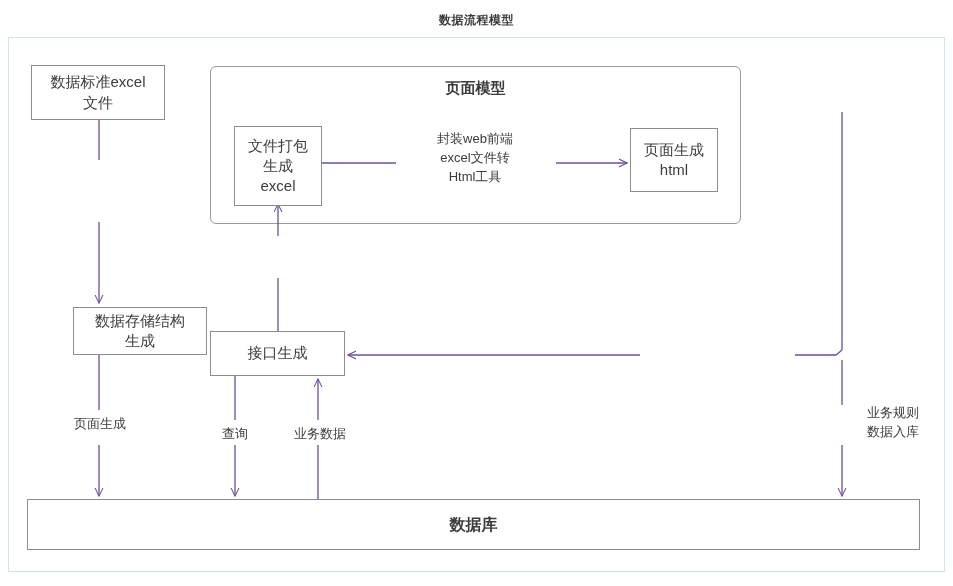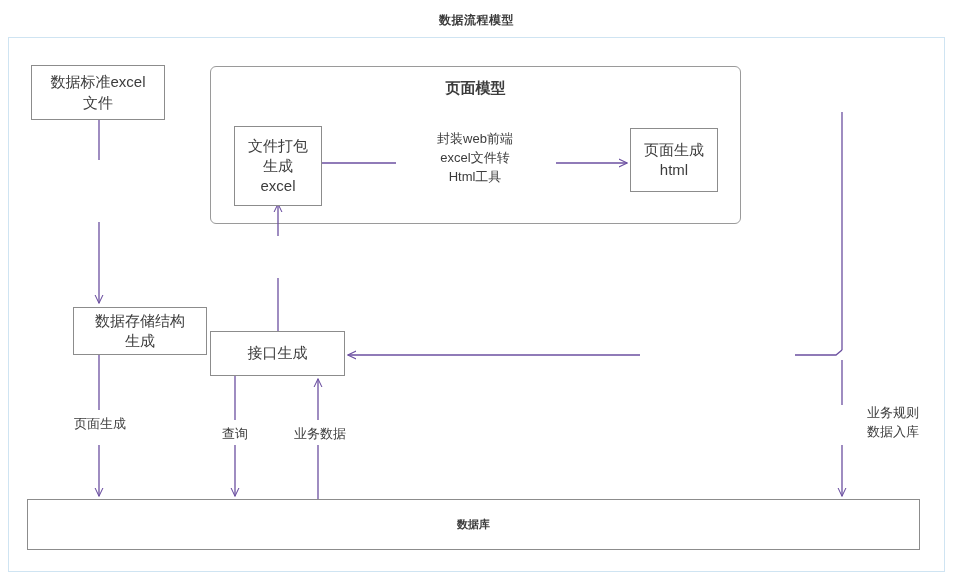--- a/index.html
+++ b/index.html
@@ -98,21 +98,21 @@
   }
 
   
   #node-std-excel      { left: 31px;  top: 65px;  width: 134px; height: 55px; }
   #node-storage-struct { left: 41px;  top: 307px; width: 134px; height: 48px; margin-left: 32px; }
   #node-pack-excel     { left: 234px; top: 126px; width: 88px;  height: 80px; }
   #node-gen-html       { left: 630px; top: 128px; width: 88px;  height: 64px; }
   #node-api-gen        { left: 210px; top: 331px; width: 135px; height: 45px; }
   #node-biz-rule       { left: 775px; top: 68px;  width: 135px; height: 44px; }
   #node-database       { left: 27px;  top: 499px; width: 893px; height: 51px;
-                         font-size: 11px; font-weight: 600; }
+                         font-size: 16px; font-weight: 600; }
 
   #group-page-model    { left: 210px; top: 66px;  width: 531px; height: 158px; border-radius: 6px; }
 
   
   #lbl-schema     { left: 22px;  top: 165px; width: 155px; }
   #lbl-gen-table  { left: 30px;  top: 415px; width: 140px; }
   #lbl-based-out  { left: 198px; top: 238px; width: 160px; }
   #lbl-query      { left: 200px; top: 425px; width: 70px;  }
   #lbl-biz-data   { left: 275px; top: 425px; width: 90px;  }
   #lbl-web-tool   { left: 400px; top: 130px; width: 150px; }

